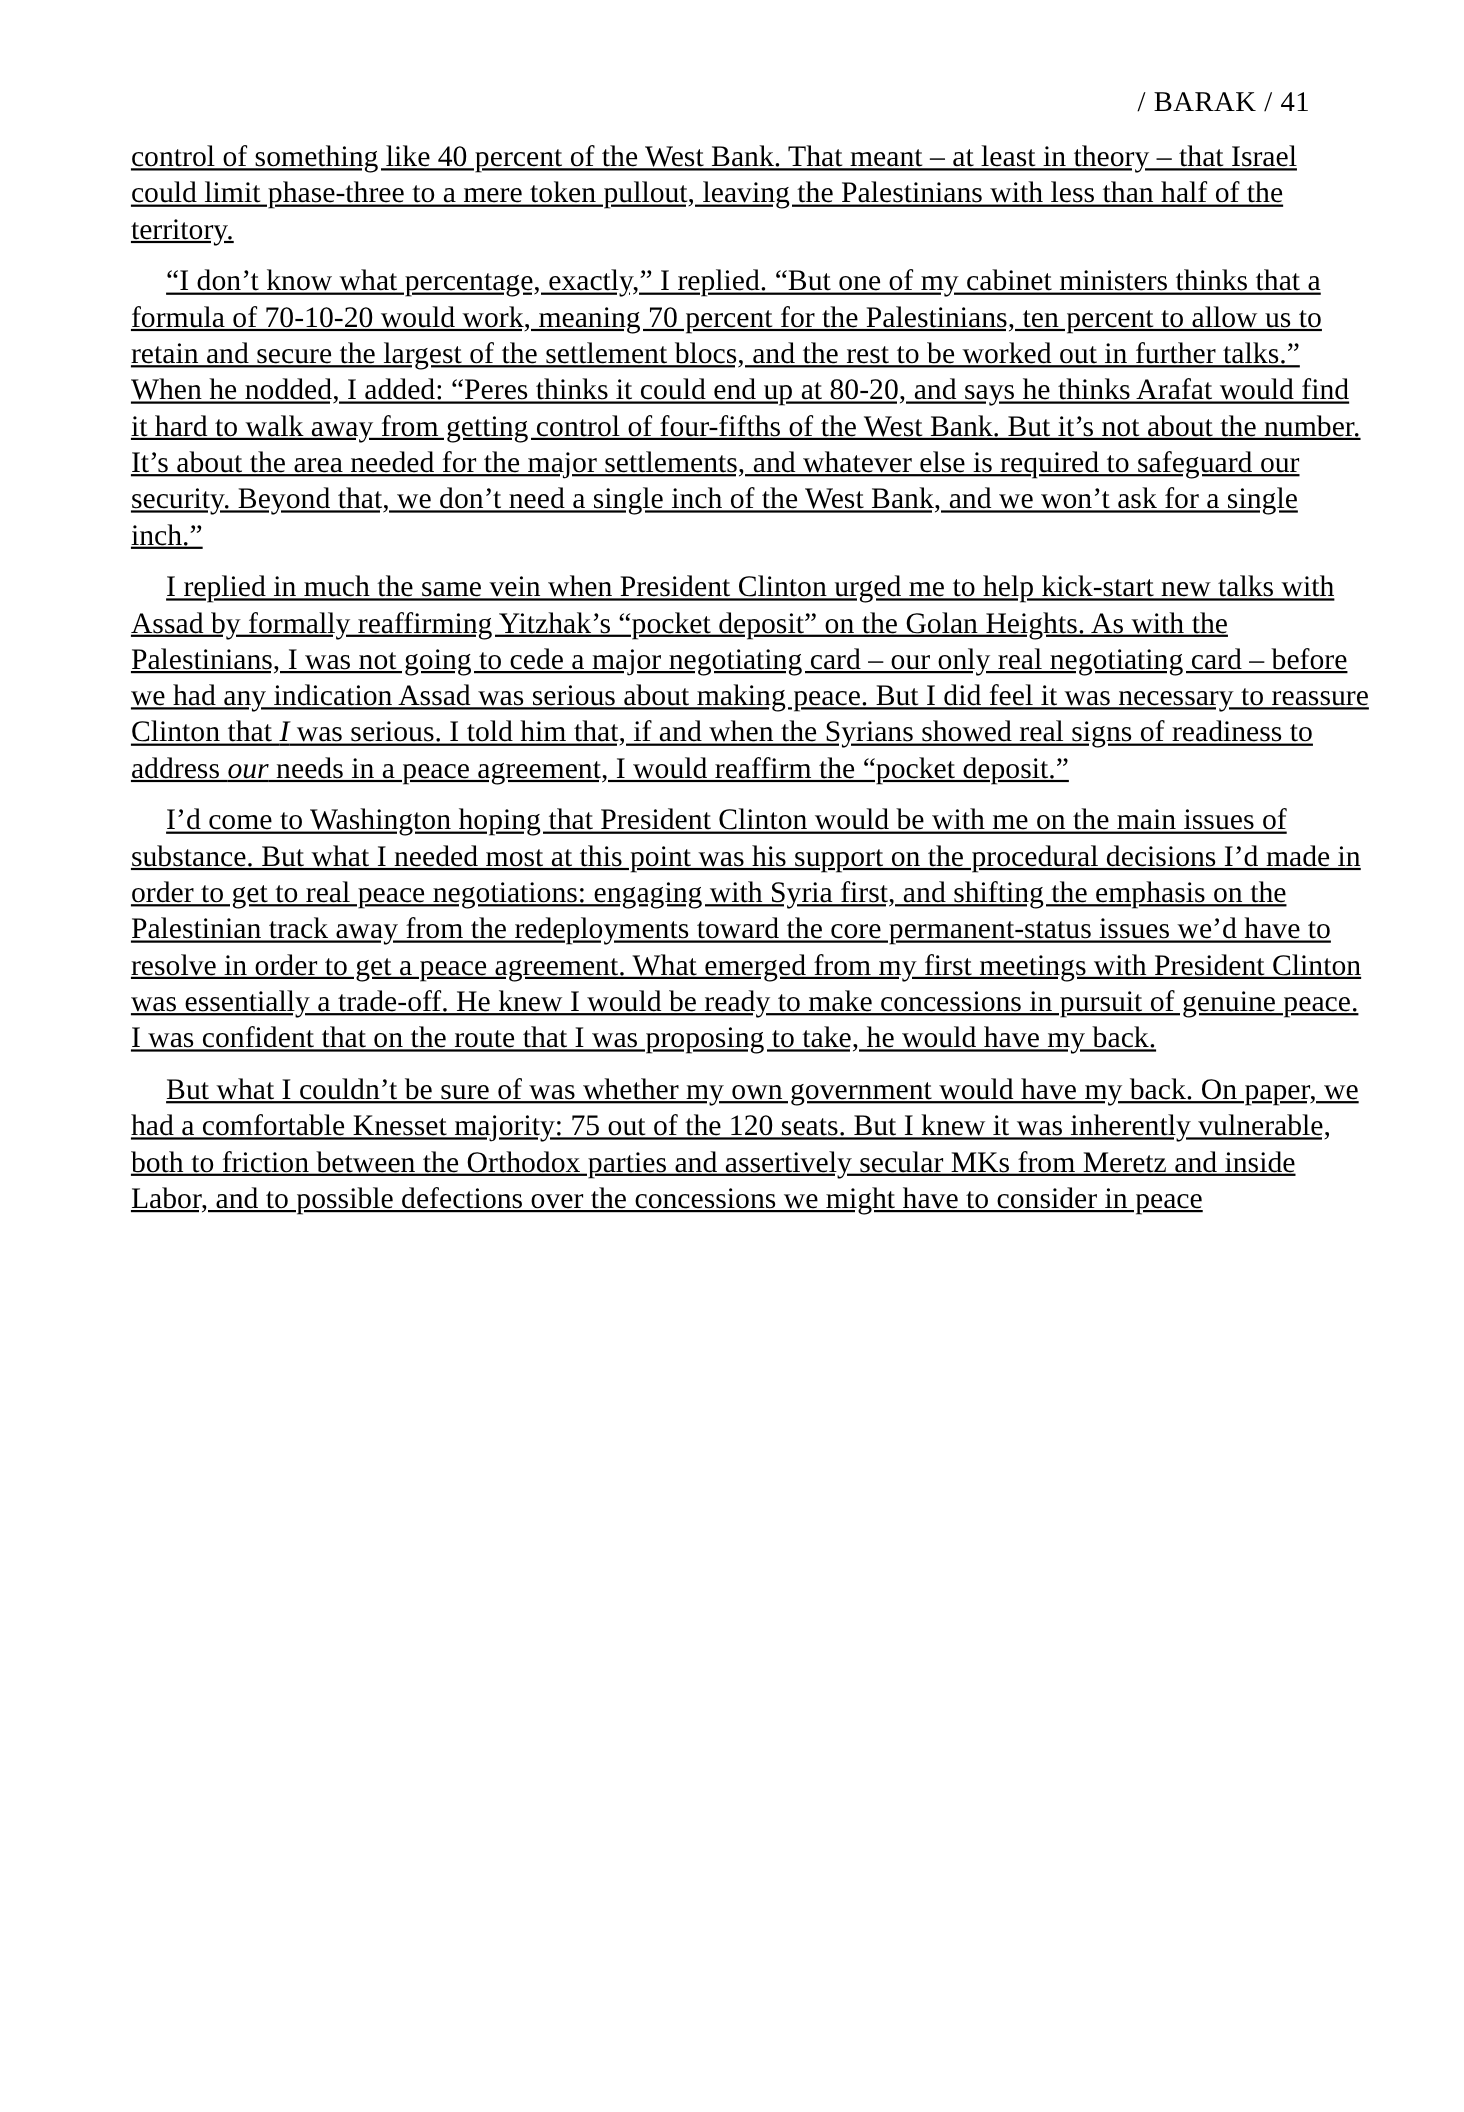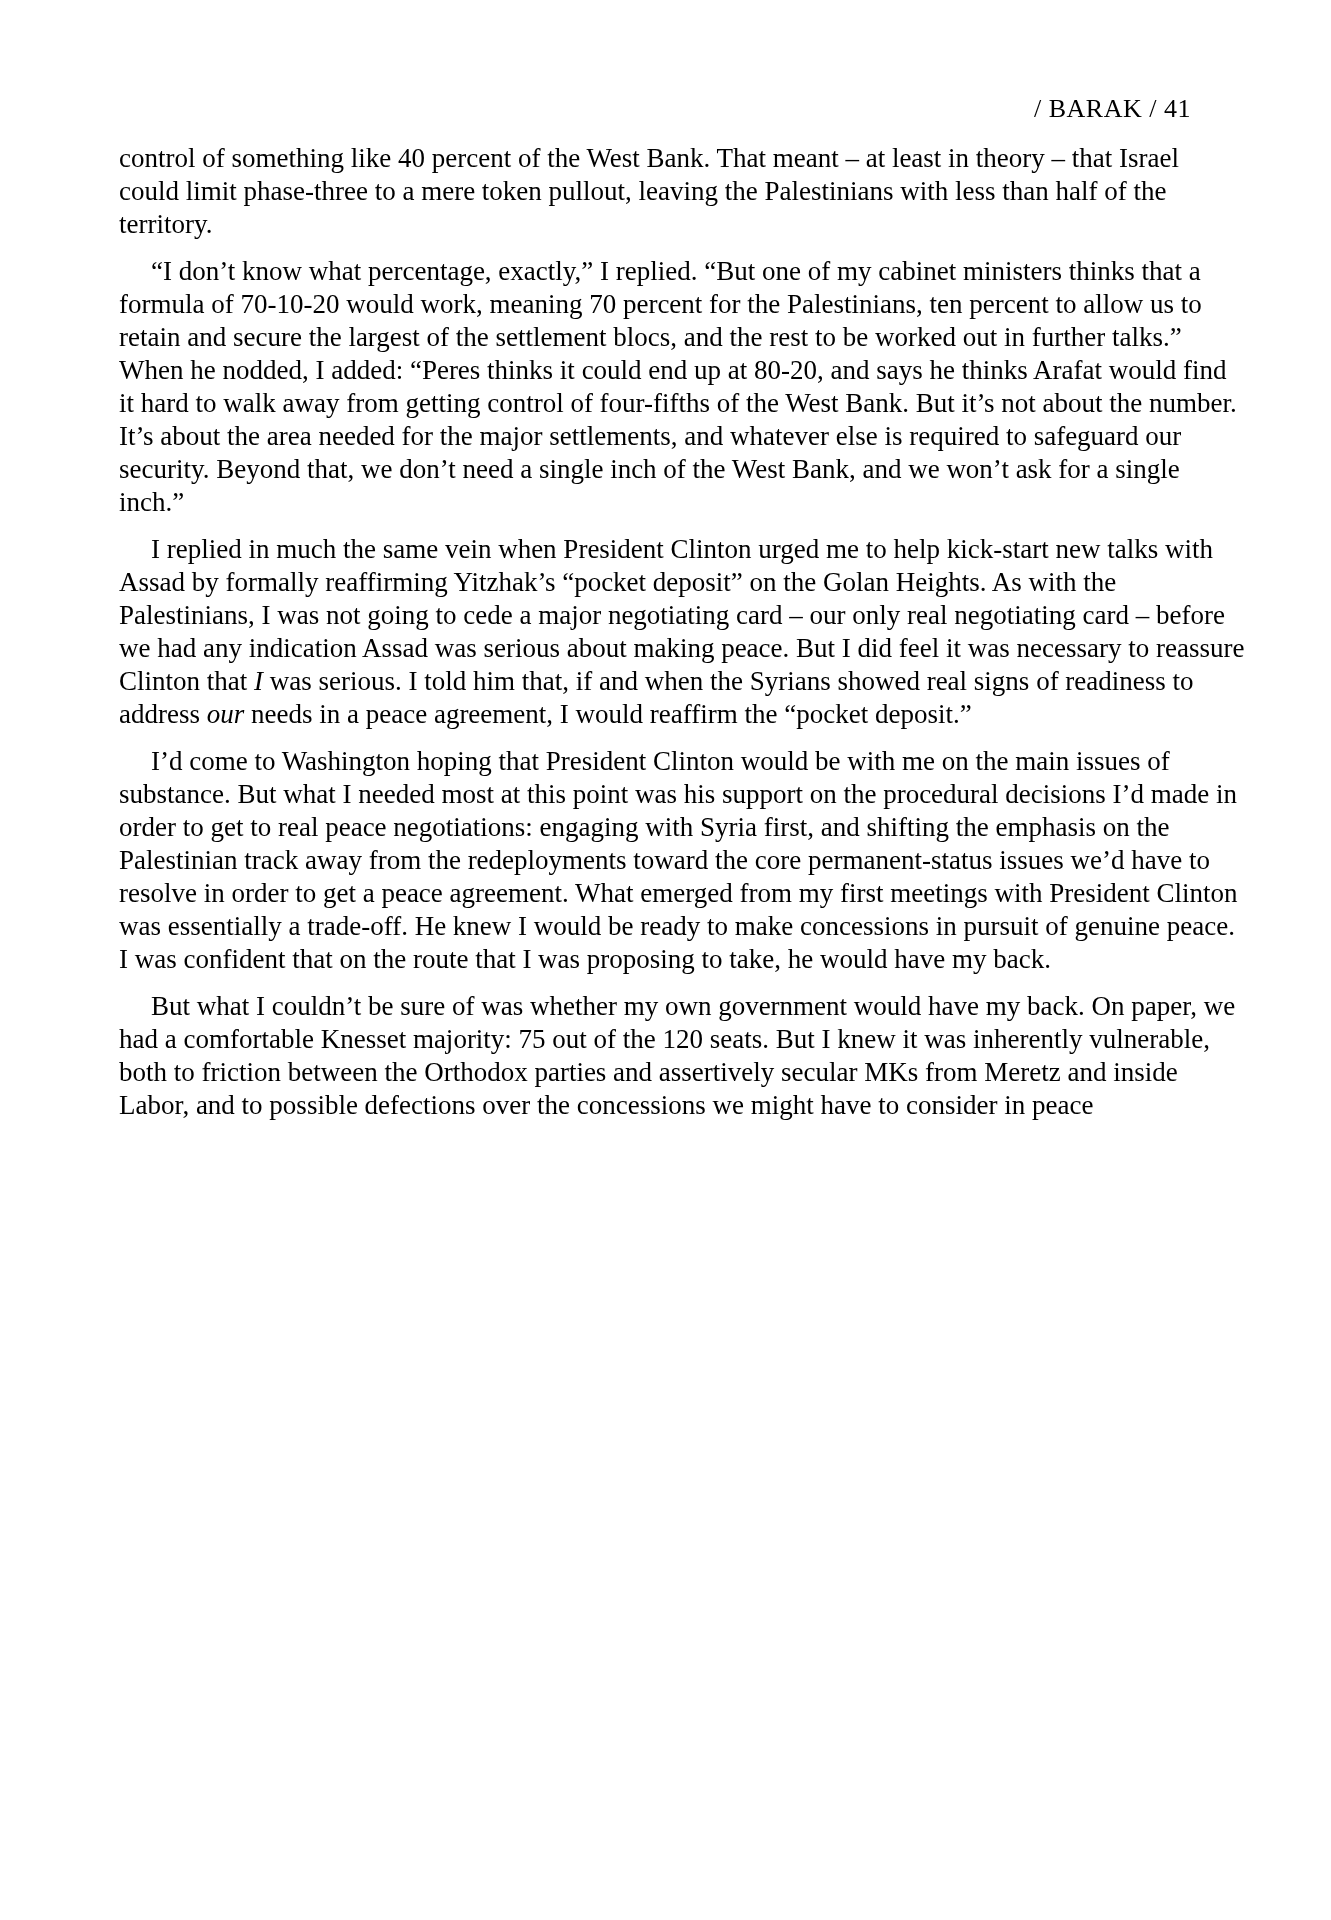--- a/index.html
+++ b/index.html
@@ -4,38 +4,38 @@
 <style>
   html, body { margin: 0; padding: 0; background: #ffffff; }
   .page {
     position: relative;
     width: 1331px;
     height: 1464px;
     background: #ffffff;
     color: #000000;
     font-family: "Liberation Serif", serif;
     overflow: hidden;
-    margin-top: 16px;
   }
   .running-header {
     position: absolute;
     top: 78px;
     right: 140px;
     font-size: 26px;
     letter-spacing: 0.5px;
     white-space: nowrap;
   }
   .page-body {
     position: absolute;
     top: 126px;
     left: 119px;
     width: 1126px;
     font-size: 27px;
     line-height: 33px;
     text-align: left;
+    text-decoration: underline;
   }
   .page-body p { margin: 0 0 14px 0; }
   .page-body p.indent { text-indent: 32px; }
   .page-number {
     position: absolute;
     top: 1822px;
     right: 62px;
     font-family: "Liberation Sans", sans-serif;
     font-size: 31px;
     color: #111111;

